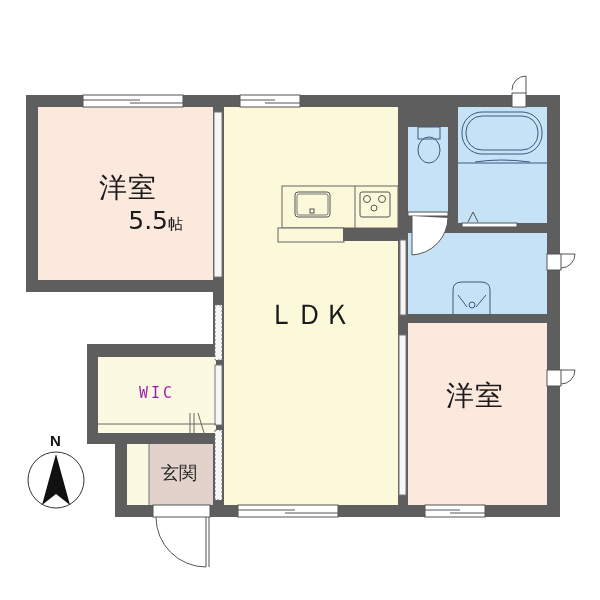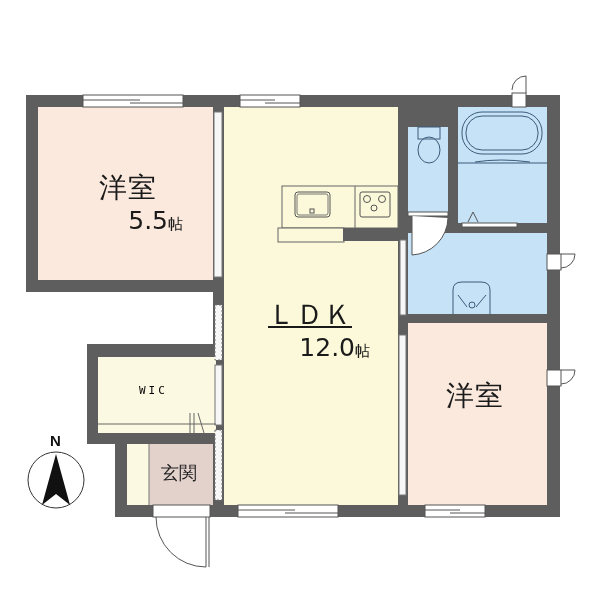--- a/index.html
+++ b/index.html
@@ -2,21 +2,21 @@
 <html><head>
 <meta charset="utf-8">
 <style>
   html,body{margin:0;padding:0;background:#ffffff;}
   body{width:600px;height:600px;position:relative;overflow:hidden;font-family:"DejaVu Sans","Liberation Sans",sans-serif;}
   #plan{position:absolute;left:0;top:0;}
   .room-label{position:absolute;text-align:center;color:#1a1a1a;line-height:1.25;}
   .room-label .name{display:block;font-size:28px;letter-spacing:1px;}
   .room-label .size{display:block;font-size:25px;text-align:right;}
   .room-label .unit{font-size:15px;}
-  .small-label{position:absolute;color:#000000;font-size:11px;letter-spacing:3px;font-family:"DejaVu Sans Mono","Liberation Mono",monospace;}
+  .small-label{position:absolute;color:#a21caf;font-size:15px;letter-spacing:3px;font-family:"DejaVu Sans Mono","Liberation Mono",monospace;}
   .genkan-label{position:absolute;color:#222;font-size:18px;text-align:center;}
   .compass-n{position:absolute;font-size:15px;font-weight:bold;color:#111;font-family:"Liberation Sans",sans-serif;}
 </style>
 </head>
 <body>
 
 <svg id="plan" width="600" height="600" viewBox="0 0 600 600">
 
   <g fill="#5e5e5e">
 
@@ -139,22 +139,21 @@
     <path d="M56 454 L70 505 L56 494 L42 505 Z" fill="#111"></path>
   </g>
 </svg>
 
 <div class="room-label" style="left:73px;top:170px;width:110px;">
   <span class="name">洋室</span>
   <span class="size"><span>5.5</span><span class="unit">帖</span></span>
 </div>
 
 <div class="room-label" style="left:250px;top:297px;width:120px;">
-  <span class="name" style="letter-spacing:0;text-decoration:underline;">ＬＤＫ</span>
-  <span class="size"><span>12.0</span><span class="unit">帖</span></span>
+  <span class="name" style="letter-spacing:0;">ＬＤＫ</span>
 </div>
 
 <div class="room-label" style="left:420px;top:378px;width:110px;">
   <span class="name">洋室</span>
 </div>
 
 <div class="small-label" style="left:139px;top:384px;">WIC</div>
 <div class="genkan-label" style="left:161px;top:461px;">玄関</div>
 <div class="compass-n" style="left:50px;top:432px;">N</div>
 

